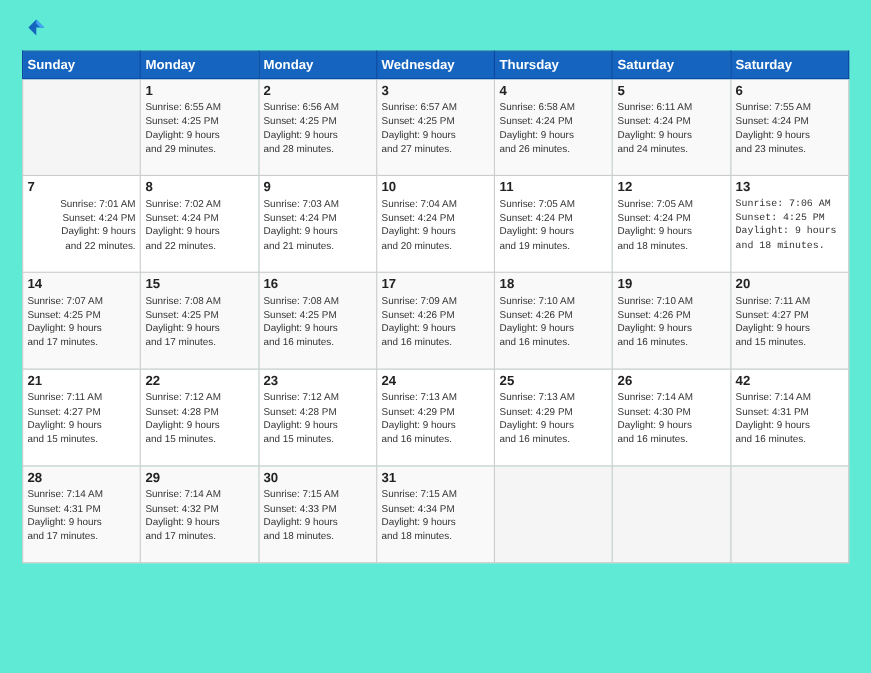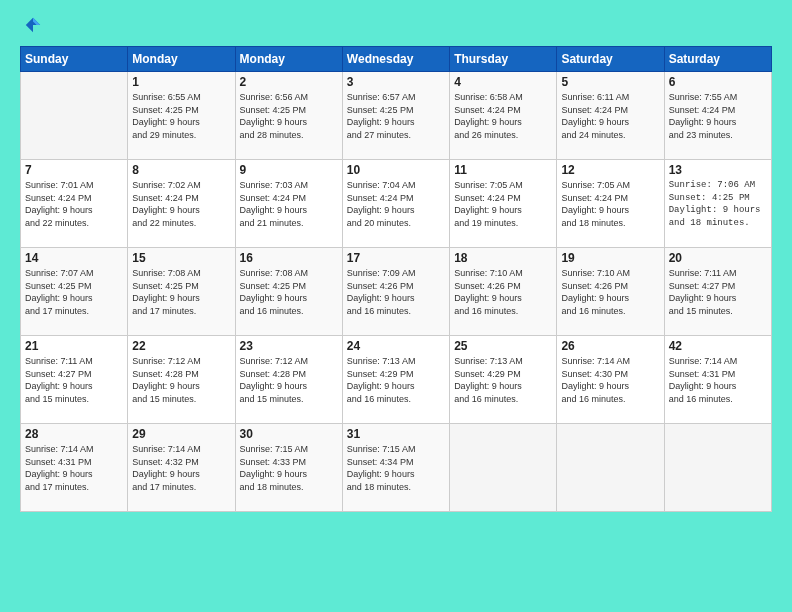--- a/index.html
+++ b/index.html
@@ -182,21 +182,21 @@
             <span class="day-number">6</span>
             <div class="cell-content" style="white-space: pre-line;">Sunrise: 7:55 AM
 Sunset: 4:24 PM
 Daylight: 9 hours
 and 23 minutes.</div>
           </td>
         </tr>
         <tr>
           <td>
             <span class="day-number">7</span>
-            <div class="cell-content" style="white-space: pre-line;">Sunrise: 7:01 AM
+            <div class="cell-content" style="white-space: pre-line; text-align: right;">Sunrise: 7:01 AM
 Sunset: 4:24 PM
 Daylight: 9 hours
 and 22 minutes.</div>
           </td>
           <td>
             <span class="day-number">8</span>
             <div class="cell-content" style="white-space: pre-line;">Sunrise: 7:02 AM
 Sunset: 4:24 PM
 Daylight: 9 hours
 and 22 minutes.</div>

